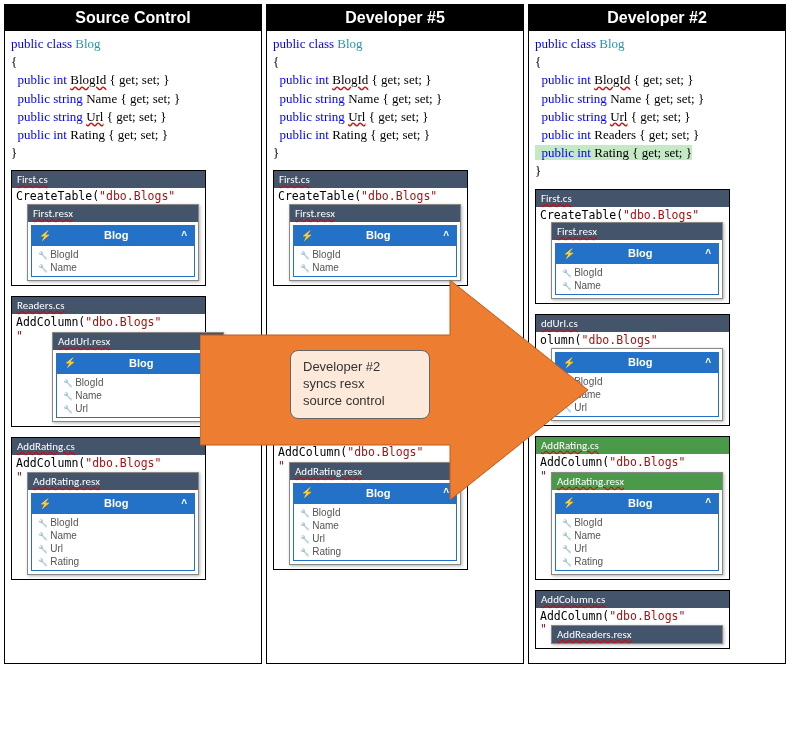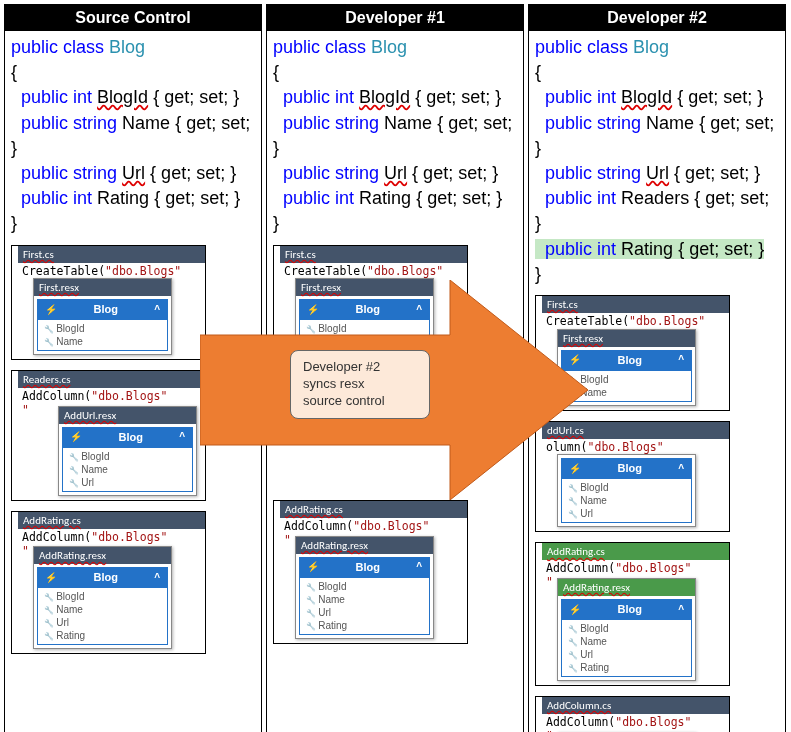--- a/index.html
+++ b/index.html
@@ -1,32 +1,32 @@
 <!DOCTYPE html>
 <html><head>
 <meta charset="utf-8">
 <style>
 * { box-sizing: border-box; margin: 0; padding: 0; }
 body { font-family: Arial, sans-serif; background: #fff; width: 791px; }
 .container { display: flex; gap: 4px; padding: 4px; position: relative; }
 .column { width: 258px; border: 1.5px solid #000; background: #fff; }
 .col-header { background: #000; color: #fff; font-weight: bold; text-align: center; padding: 4px; font-size: 16px; }
 .col-body { padding: 4px 6px; }
-.code-block { font-family: Liberation Sans, sans-serif; font-size: 18px; line-height: 1.4; margin-bottom: 8px; }
+.code-block { font-family: Liberation Serif, serif; font-size: 13px; line-height: 1.4; margin-bottom: 8px; }
 .kw { color: #0000ff; }
 .type { color: #2b91af; }
 .squig { text-decoration: underline; text-decoration-style: wavy; text-decoration-color: #d00; }
 .hl-green { background: #c5e8c5; }
-.file-box { border: 1px solid #000; margin-bottom: 10px; background: #fff; position: relative; width: 195px; padding-left: 6px; }
+.file-box { border: 1px solid #000; margin-bottom: 10px; background: #fff; position: relative; width: 195px; }
 .file-box.green .file-title { background: #4a9a4a; }
 .file-title { background: #44546a; color: #fff; font-size: 11px; padding: 2px 5px; font-family: Calibri, sans-serif; text-decoration: underline; text-decoration-style: wavy; text-decoration-color: #d00; }
 .file-code { font-family: Consolas, monospace; font-size: 11.5px; padding: 2px 4px; line-height: 1.2; }
 .str { color: #a31515; }
 .nested { margin-left: 15px; margin-top: -2px; position: relative; }
-.resx-box { border: 1px solid #888; background: #fff; width: 139px; box-shadow: 1px 1px 3px rgba(0,0,0,0.3); margin-bottom: 4px; position: relative; }
+.resx-box { border: 1px solid #888; background: #fff; width: 172px; box-shadow: 1px 1px 3px rgba(0,0,0,0.3); margin-bottom: 4px; position: relative; }
 .resx-box.green .resx-title { background: #4a9a4a; }
 .resx-title { background: #44546a; color: #fff; font-size: 11px; padding: 2px 5px; font-family: Calibri, sans-serif; text-decoration: underline; text-decoration-style: wavy; text-decoration-color: #d00; }
 .blog-panel { background: #fff; padding: 3px; }
 .blog-header { background: #2372c8; color: #fff; font-size: 11px; font-weight: bold; padding: 4px 8px; display: flex; justify-content: space-between; align-items: center; }
 .blog-header .share { font-size: 10px; }
 .blog-header .chev { font-size: 10px; }
 .blog-fields { background: #fff; border: 1px solid #2372c8; padding: 2px 0; }
 .blog-field { font-size: 10px; padding: 1px 6px; color: #555; }
 .blog-field::before { content: "🔑 "; font-size: 8px; opacity: 0.6; }
 .blog-field.wrench::before { content: "🔧 "; font-size: 8px; opacity: 0.6; }
@@ -115,21 +115,21 @@
             </div>
           </div>
         </div>
       </div>
     </div>
 
   </div>
 </div>
 
 <div class="column">
-  <div class="col-header">Developer #1</div>
+  <div class="col-header">Developer #5</div>
   <div class="col-body">
     <div class="code-block">
       <span class="kw">public</span> <span class="kw">class</span> <span class="type">Blog</span><br>
       <span>{</span><br>
       &nbsp;&nbsp;<span class="kw">public</span> <span class="kw">int</span> <span class="squig">BlogId</span> <span>{ get; set; }</span><br>
       &nbsp;&nbsp;<span class="kw">public</span> <span class="kw">string</span> <span>Name</span> <span>{ get; set; }</span><br>
       &nbsp;&nbsp;<span class="kw">public</span> <span class="kw">string</span> <span class="squig">Url</span> <span>{ get; set; }</span><br>
       &nbsp;&nbsp;<span class="kw">public</span> <span class="kw">int</span> <span>Rating</span> <span>{ get; set; }</span><br>
       <span>}</span>
     </div>

